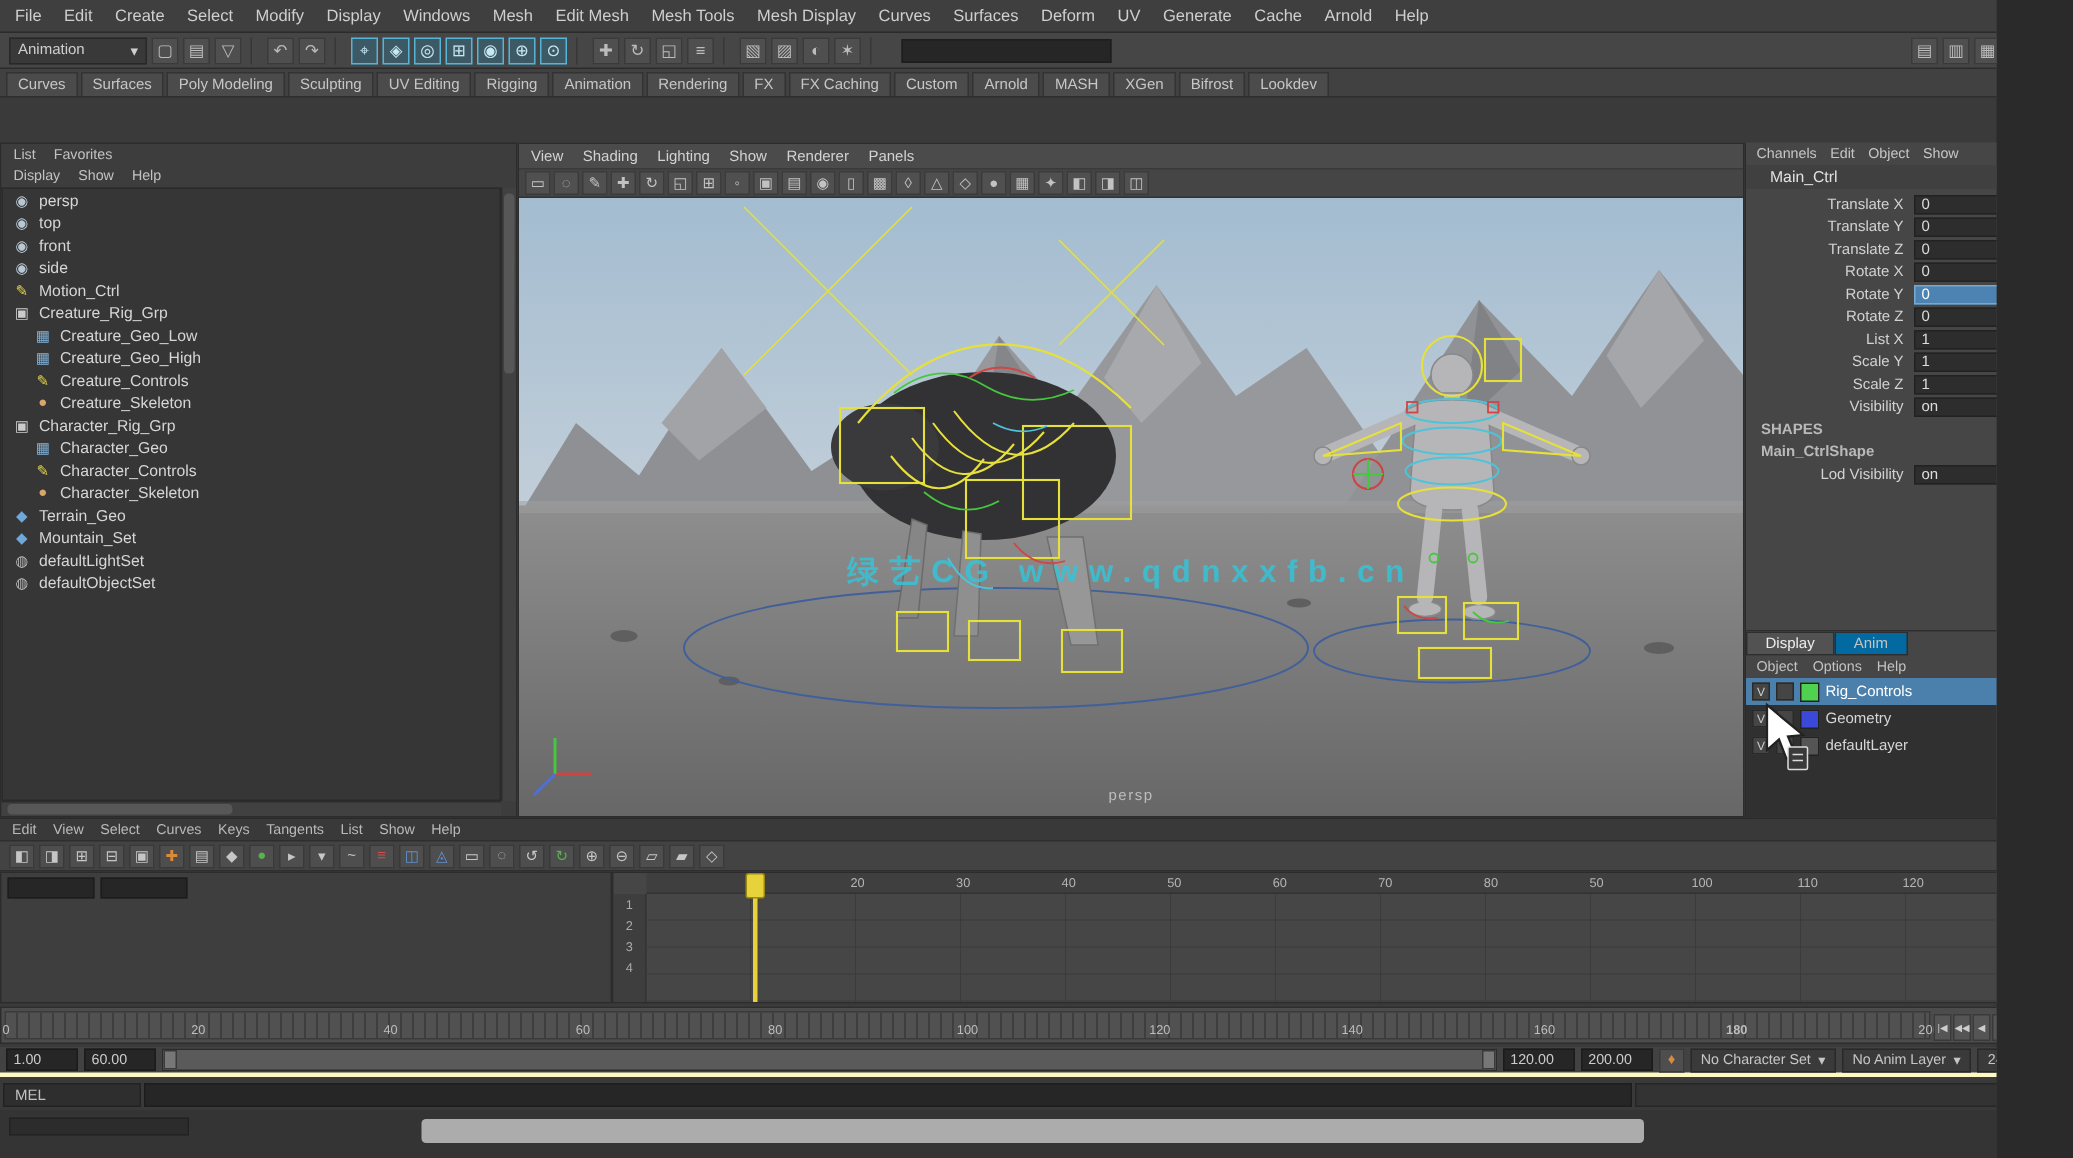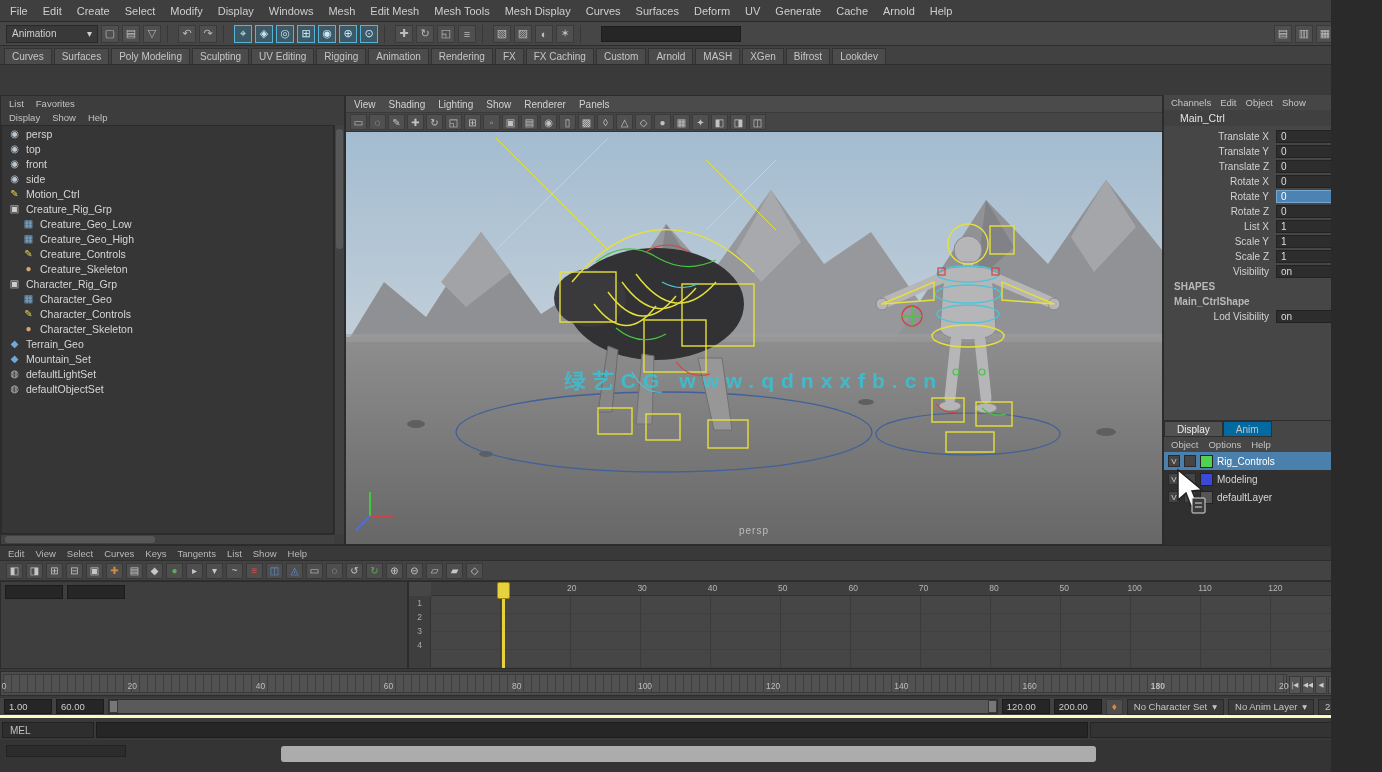--- a/index.html
+++ b/index.html
@@ -585,21 +585,21 @@
           <div class="layer-row sel">
             <div class="ltoggle">V</div>
             <div class="ltoggle"></div>
             <div class="lswatch" style="background: rgb(79, 210, 79);"></div>
             <span>Rig_Controls</span>
           </div>
           <div class="layer-row">
             <div class="ltoggle">V</div>
             <div class="ltoggle"></div>
             <div class="lswatch" style="background: rgb(59, 73, 216);"></div>
-            <span>Modeling</span>
+            <span>Geometry</span>
           </div>
           <div class="layer-row">
             <div class="ltoggle">V</div>
             <div class="ltoggle"></div>
             <div class="lswatch" style="background: rgb(85, 85, 85);"></div>
             <span>defaultLayer</span>
           </div>
         </div>
     </div>
   </div>

